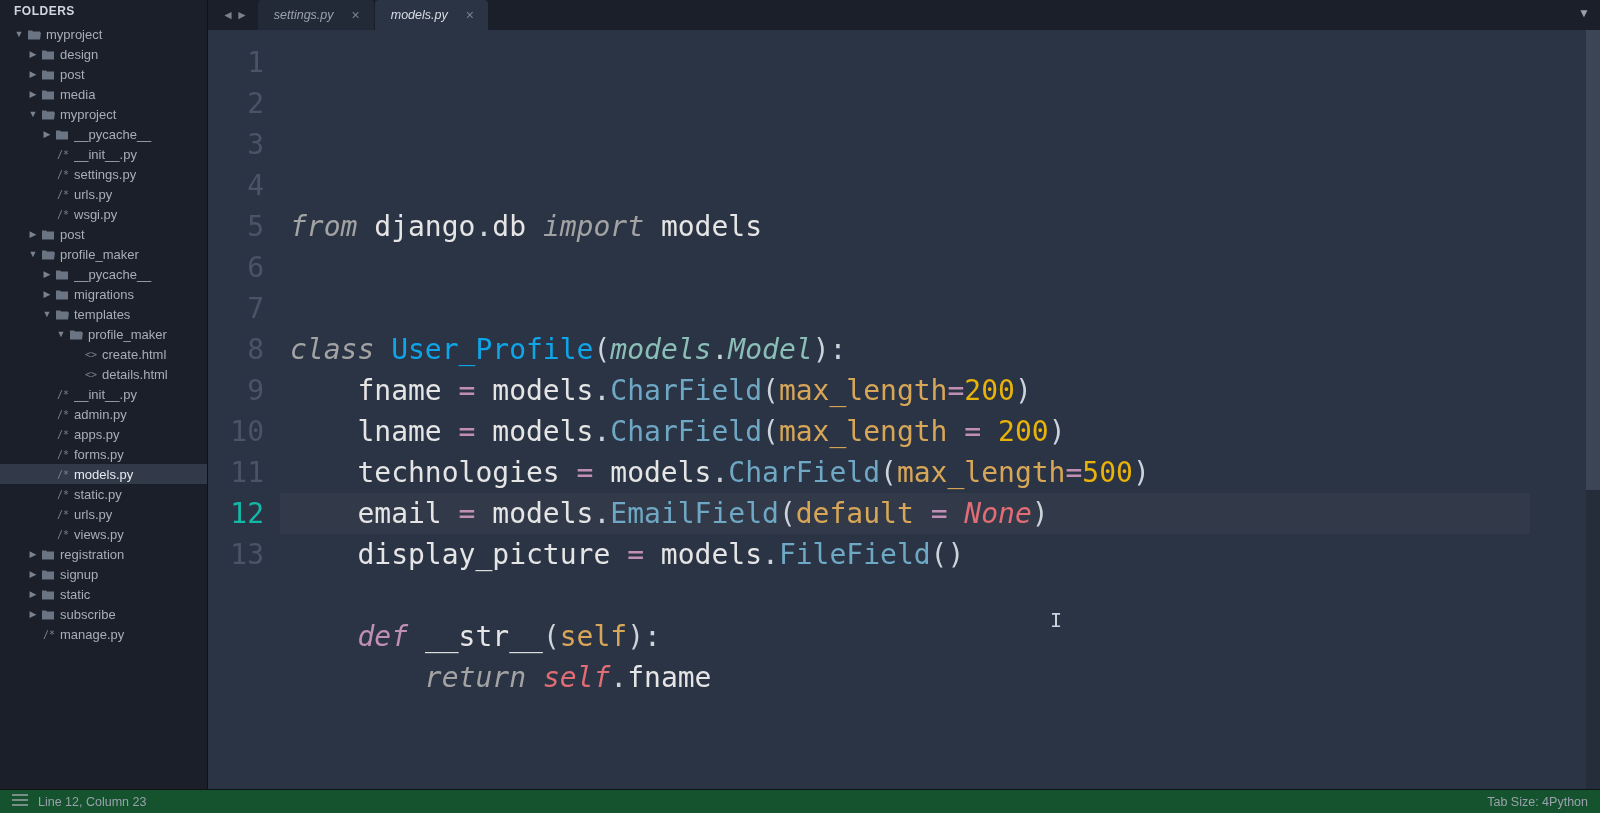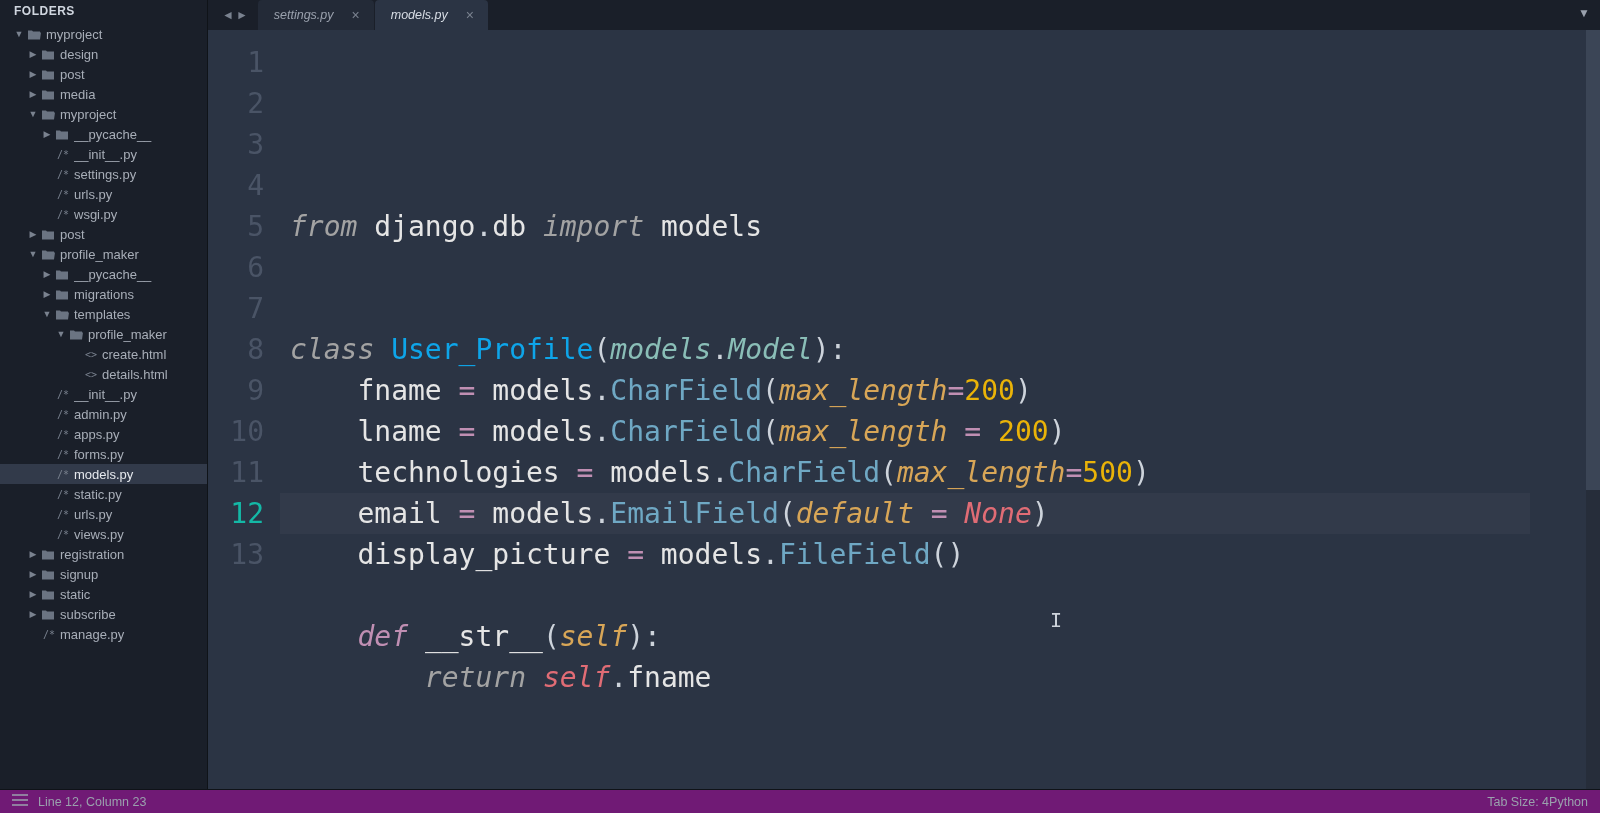--- a/index.html
+++ b/index.html
@@ -163,21 +163,21 @@
   background: #323a4a;
   top: 463px;
   z-index: 0;
 }
 .code-line { position: relative; z-index: 1; display: block; }
 .tok-kw { color: #a3a3a3; font-style: italic; }
 .tok-cls { color: #0ea5e9; }
 .tok-var { color: #e5e5e5; }
 .tok-type { color: #8abeb7; font-style: italic; }
 .tok-fn { color: #6fa8c4; }
-.tok-param { color: #d8a657; font-style: italic; }
+.tok-param { color: #d8a657; }
 .tok-num { color: #eab308; }
 .tok-op { color: #c08fb3; }
 .tok-const { color: #e06c75; font-style: italic; }
 .tok-punc { color: #cdd3db; }
 .tok-def { color: #c08fb3; font-style: italic; }
 .tok-method { color: #e5e5e5; }
 .tok-self { color: #e06c75; font-style: italic; }
 
 .minimap {
   width: 70px;
@@ -193,21 +193,21 @@
   background: #262d3a;
 }
 .minimap-thumb {
   width: 14px;
   height: 460px;
   background: #3b4556;
 }
 
 .status-bar {
   height: 24px;
-  background: #701a75;
+  background: #14532d;
   border-top: 1px solid #0f1318;
   display: flex;
   font-size: 12.5px;
   color: #9aa1ad;
   padding: 0 12px;
 }
 .status-left { display: flex; align-items: center; gap: 10px; }
 .status-spacer { flex: 1; }
 .status-right { display: flex; align-items: center; }
 .menu-icon svg { width: 16px; height: 12px; }

